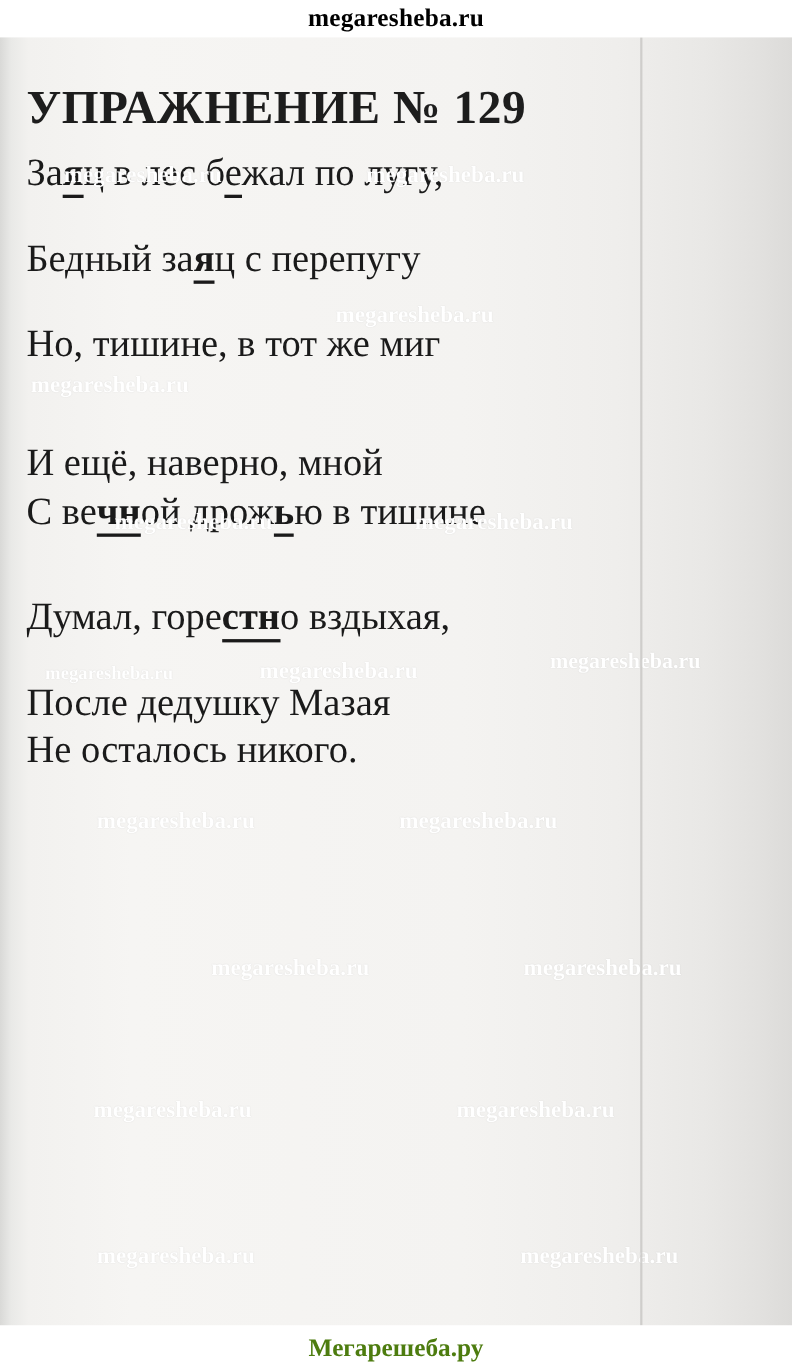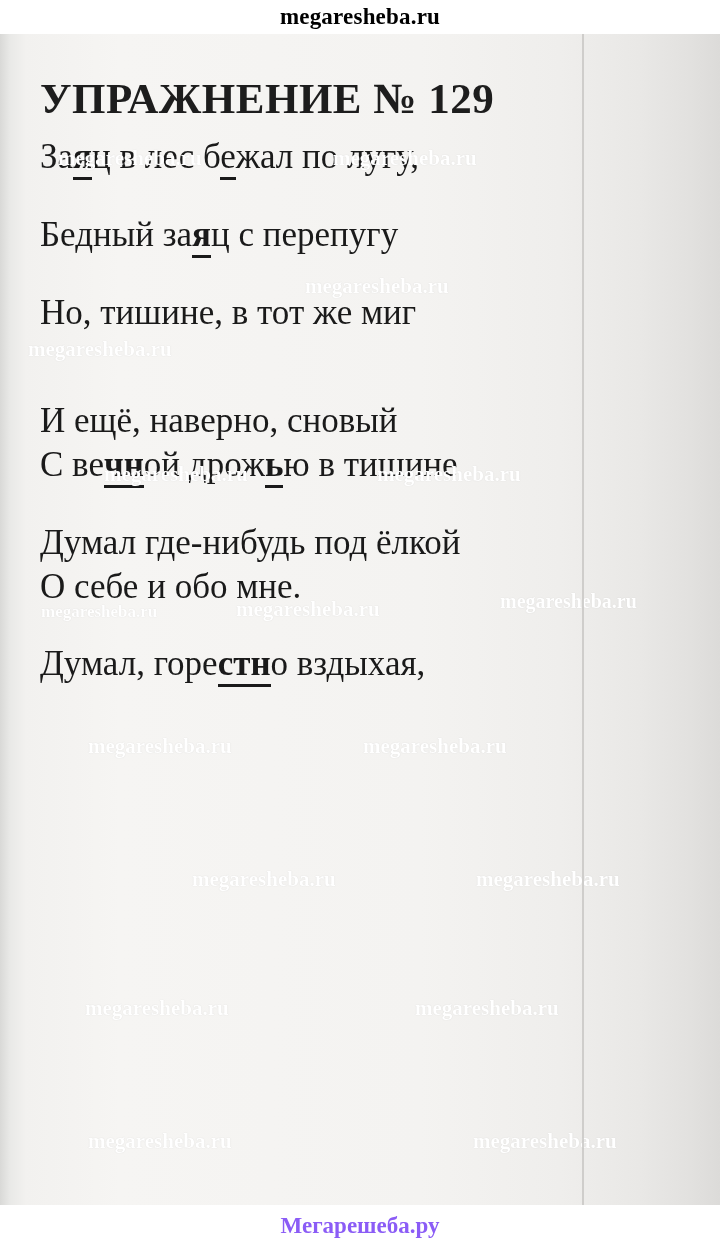--- a/index.html
+++ b/index.html
@@ -37,21 +37,21 @@
   .bottom-brand {
     position: absolute;
     bottom: 0;
     left: 0;
     width: 720px;
     height: 42px;
     display: flex;
     align-items: center;
     justify-content: center;
     background: #ffffff;
-    color: #8b5cf6;
+    color: #4d7c0f;
     font-family: "Liberation Serif", serif;
     font-weight: bold;
     font-size: 23px;
   }
   .scan {
     position: absolute;
     top: 34px;
     left: 0;
     width: 720px;
     height: 1171px;
@@ -71,21 +71,21 @@
     width: 2px;
     height: 100%;
     background: #c9c8c5;
     opacity: 0.85;
   }
   .content {
     position: absolute;
     top: 18px;
     left: 0;
     width: 624px;
-    padding: 0 34px;
+    padding: 0 18px;
     box-sizing: border-box;
   }
   .exercise-title {
     font-family: "Liberation Serif", serif;
     font-weight: bold;
     font-size: 43px;
     color: #1d1d1d;
     letter-spacing: 0.5px;
     margin: 22px 0 12px 6px;
   }
@@ -150,36 +150,36 @@
       <div class="stanza">
         <p class="verse-line">Но, тишине, в тот же миг</p>
       </div>
       <div class="stanza-gap"></div>
 
       <div class="stanza">
       </div>
       <div class="stanza-gap"></div>
 
       <div class="stanza">
-        <p class="verse-line">И ещё, наверно, сновый</p>
+        <p class="verse-line">И ещё, наверно, мной</p>
         <p class="verse-line">С ве<span class="u b">чн</span>ой дрож<span class="u b">ь</span>ю в тишине</p>
       </div>
       <div class="stanza-gap"></div>
 
-      <div class="stanza">
-        <p class="verse-line">Думал где-нибудь под ёлкой</p>
-        <p class="verse-line">О себе и обо мне.</p>
-      </div>
       <div class="stanza-gap"></div>
 
       <div class="stanza">
         <p class="verse-line">Думал, горе<span class="u b">стн</span>о вздыхая,</p>
       </div>
       <div class="stanza-gap"></div>
 
+      <div class="stanza">
+        <p class="verse-line">После дедушку Мазая</p>
+        <p class="verse-line">Не осталось никого.</p>
+      </div>
 
     </div>
 
     <div id="watermark-layer">
         <span class="wm lg" style="left: 58px; top: 112px;">megaresheba.ru</span>
         <span class="wm lg" style="left: 333px; top: 112px;">megaresheba.ru</span>
         <span class="wm lg" style="left: 305px; top: 240px;">megaresheba.ru</span>
         <span class="wm lg" style="left: 28px; top: 303px;">megaresheba.ru</span>
         <span class="wm lg" style="left: 104px; top: 428px;">megaresheba.ru</span>
         <span class="wm lg" style="left: 377px; top: 428px;">megaresheba.ru</span>

